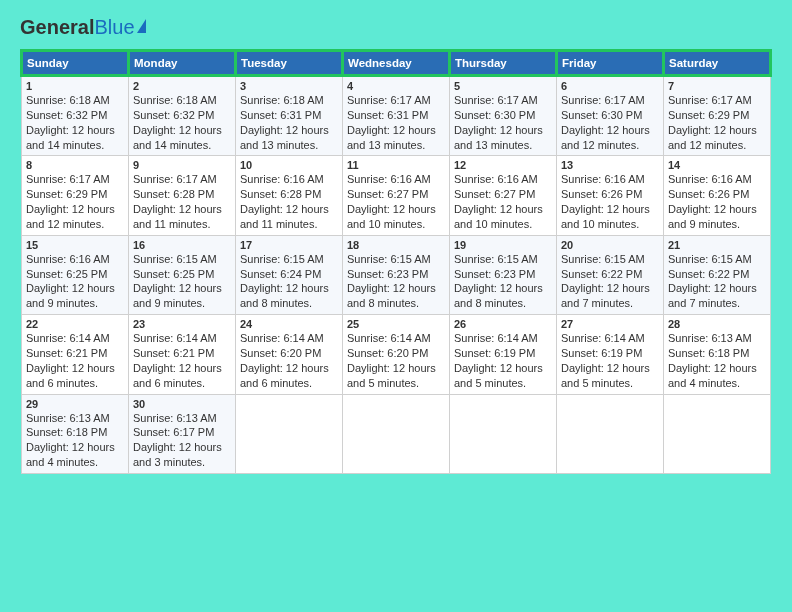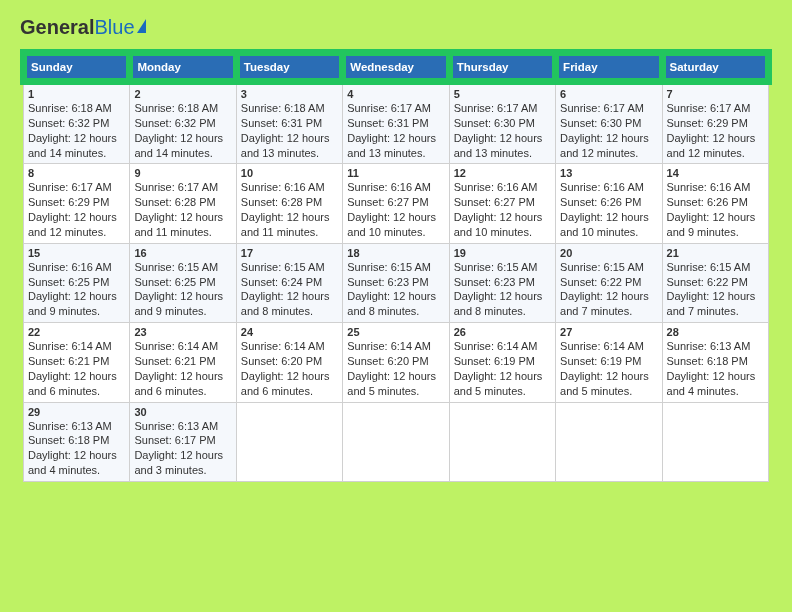--- a/index.html
+++ b/index.html
@@ -6,21 +6,21 @@
     body {
       font-family: Arial, sans-serif;
       background: #fff;
       width: 792px;
       height: 612px;
       overflow: hidden;
     }
     .page {
       width: 792px;
       height: 612px;
-      background: #bef264;
+      background: #5eead4;
       padding: 16px 20px 16px 20px;
     }
     .header {
       display: flex;
       justify-content: space-between;
       align-items: flex-start;
       margin-bottom: 10px;
     }
     .logo {
       display: flex;
@@ -63,21 +63,21 @@
       border-collapse: collapse;
       table-layout: fixed;
     }
     thead tr th {
       background: #2a6db5;
       color: #fff;
       font-size: 11.5px;
       font-weight: bold;
       padding: 5px 4px;
       text-align: left;
-      border: 7px solid #22c55e;
+      border: 3px solid #22c55e;
     }
     tbody tr td {
       vertical-align: top;
       border: 1px solid #d0d0d0;
       padding: 3px 4px;
       font-size: 9.2px;
       color: #333;
       height: 72px;
       background: #fff;
     }

